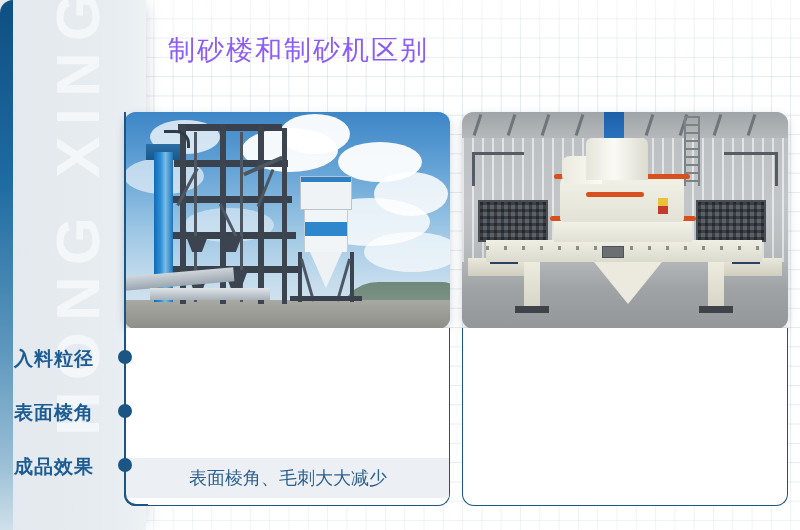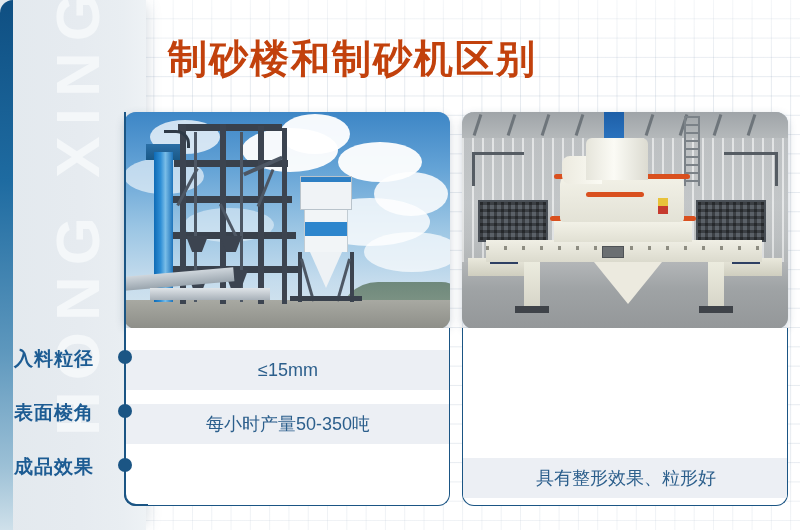--- a/index.html
+++ b/index.html
@@ -79,23 +79,23 @@
     text-align: center;
     user-select: none;
     line-height: 1;
   }
 
   
   .page-title {
     position: absolute;
     left: 168px;
     top: 32px;
-    font-size: 39px;
-    font-weight: bold;
-    color: #c2410c;
+    font-size: 27px;
+    font-weight: normal;
+    color: #8b5cf6;
     letter-spacing: 2px;
     white-space: nowrap;
     text-shadow: 0 1px 0 rgba(255,255,255,0.6);
   }
 
   
   .col {
     position: absolute;
     top: 112px;
     width: 326px;
@@ -463,22 +463,21 @@
         <div class="steel-l" style="position:absolute;left:10px;top:6px;width:3px;height:44px;transform:rotate(-16deg);"></div>
         <div class="steel-l" style="position:absolute;left:46px;top:6px;width:3px;height:44px;transform:rotate(16deg);"></div>
         <div class="deck" style="position:absolute;left:-6px;top:44px;width:72px;height:5px;"></div>
       </div>
       <div class="silo-cone"></div>
       <div class="silo-cyl"></div>
       <div class="silo-box"></div>
     </div>
 
     <div class="panel">
-      <div class="row r0">≤15mm</div>
-      <div class="row r1">每小时产量50-350吨</div>
+      <div class="row r2">表面棱角、毛刺大大减少</div>
     </div>
   </div>
 
   <div class="col col-right">
 
     <div class="photo">
       <div class="shop-wall"></div>
       <div class="wall-ribs"></div>
       <div class="roof-beams">
         <div class="beam" style="left:14px;"></div>
@@ -514,21 +513,20 @@
       <div class="vsi-flange2"></div>
       <div class="vsi-body"></div>
       <div class="vsi-stripe"></div>
       <div class="vsi-sticker"></div>
       <div class="vsi-flange"></div>
       <div class="vsi-hopper"></div>
       <div class="vsi-top"></div>
     </div>
 
     <div class="panel">
-      <div class="row r2">具有整形效果、粒形好</div>
     </div>
   </div>
 
   <div class="labels">
     <div class="label l0">入料粒径</div>
     <div class="label l1">表面棱角</div>
     <div class="label l2">成品效果</div>
   </div>
   <div class="connector"></div>
   <div class="connector-curve"></div>

